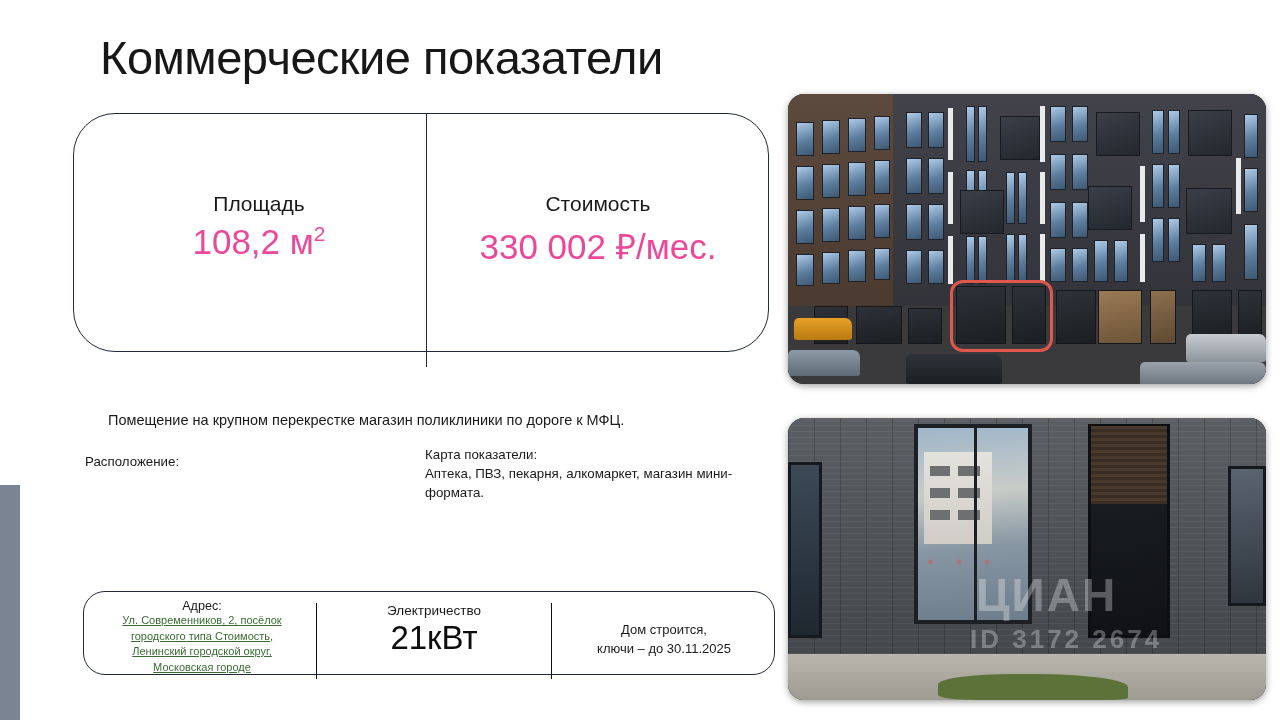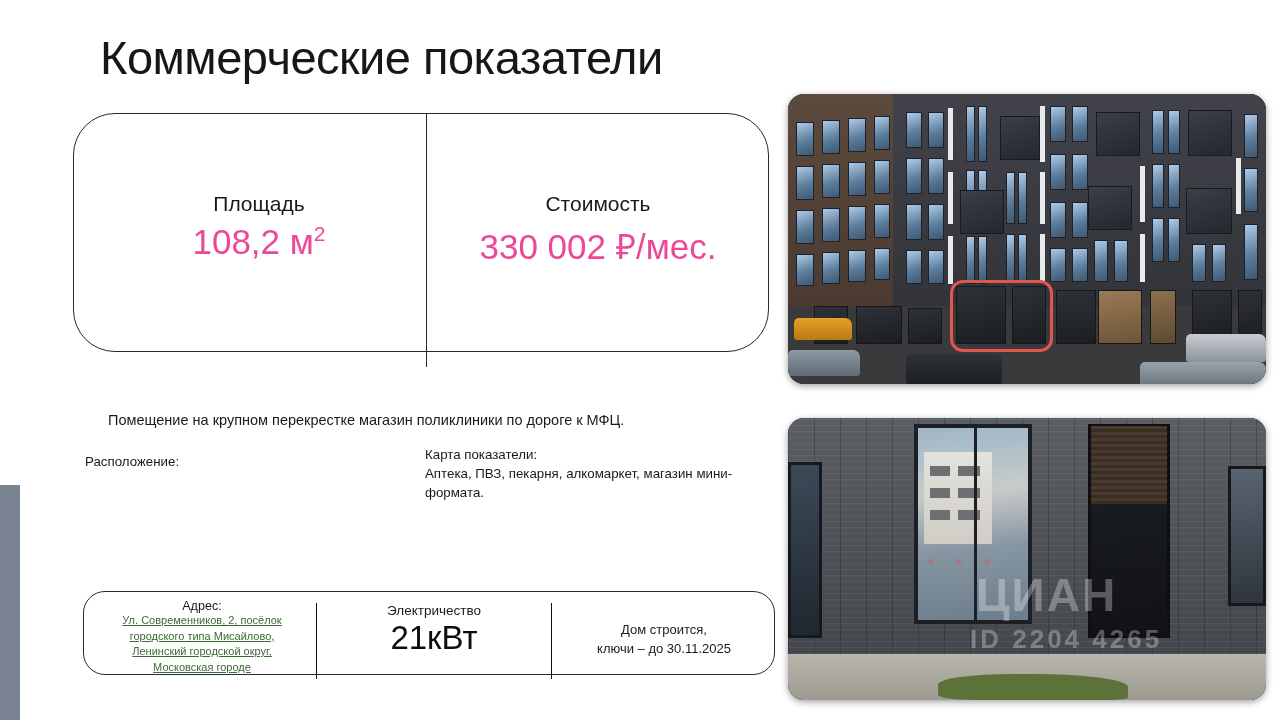--- a/index.html
+++ b/index.html
@@ -286,21 +286,21 @@
     <span>Аптека, ПВЗ, пекарня, алкомаркет, магазин мини-формата.</span>
   </div>
 
   <div class="facts-panel">
     <div class="facts-divider d1"></div>
     <div class="facts-divider d2"></div>
 
     <div class="fact fact-address">
       <div class="fact-label">Адрес:</div>
       <a class="fact-link">Ул. Современников, 2, посёлок</a>
-      <a class="fact-link">городского типа Мисайлово,</a>
+      <a class="fact-link">городского типа Стоимость,</a>
       <a class="fact-link">Ленинский городской  округ,</a>
       <a class="fact-link">Московская городе</a>
     </div>
 
     <div class="fact fact-power">
       <div class="fact-power-label">Электричество</div>
       <div class="fact-power-value">21кВт</div>
     </div>
 
     <div class="fact fact-status">
@@ -435,17 +435,17 @@
         </div>
         <div class="mull" style="left:56px;"></div>
         <div class="sf-stars">✶ ✶ ✶</div>
       </div>
 
       <div class="sf-door"></div>
       <div class="sf-shutter"></div>
       <div class="sf-rightwin"></div>
 
       <div class="watermark wm-1">ЦИАН</div>
-      <div class="watermark wm-2">ID 2204 4265</div>
+      <div class="watermark wm-2">ID 3172 2674</div>
     </div>
   </div>
 
 </div>
 
 </body></html>

